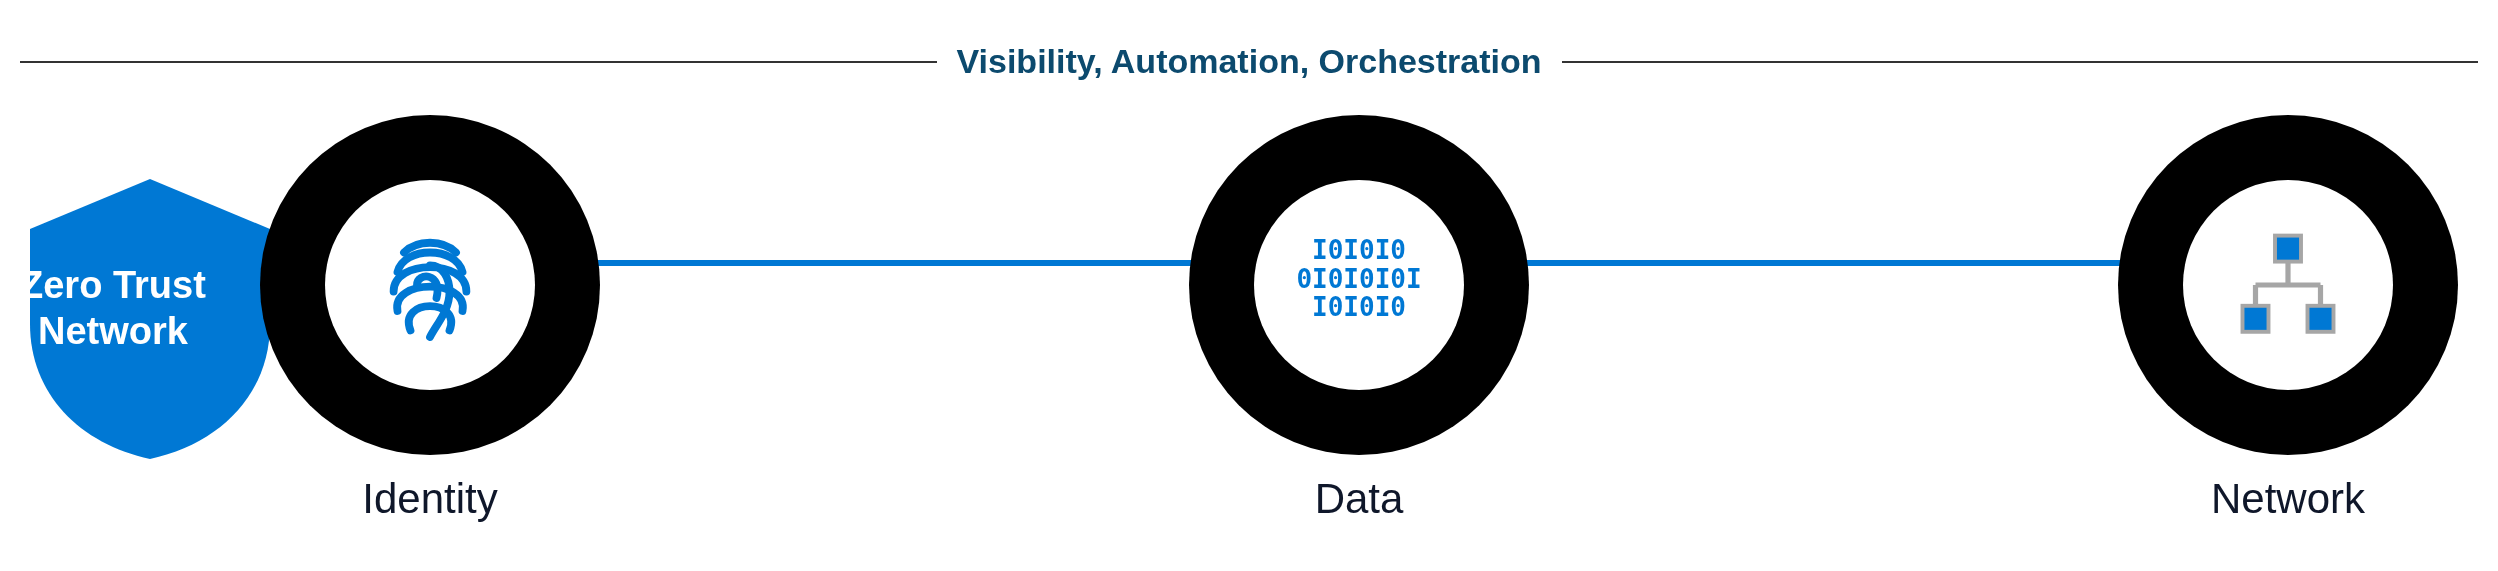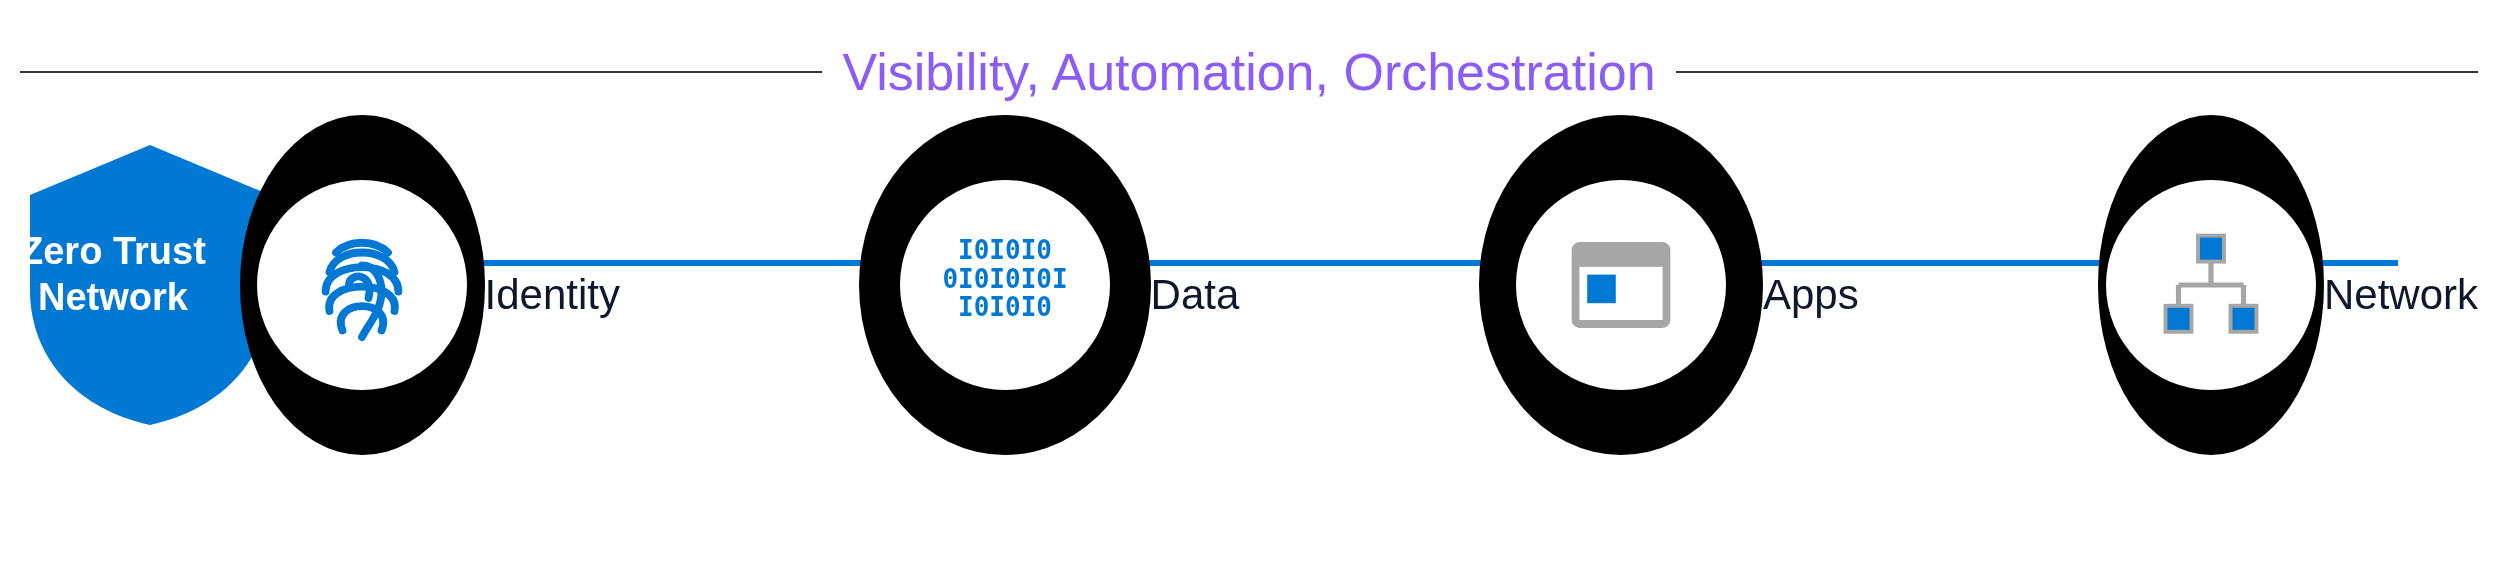--- a/index.html
+++ b/index.html
@@ -17,24 +17,24 @@
       right: 20px;
       display: flex;
       align-items: center;
     }
     .header-line .line {
       flex: 1;
       height: 2px;
       background: #333;
     }
     .header-title {
-      font-size: 52px;
-      color: #8b5cf6;
+      font-size: 34px;
+      color: #0c4a6e;
       padding: 0 20px;
-      font-weight: 400;
+      font-weight: 700;
     }
     .chain {
       position: absolute;
       top: 115px;
       left: 20px;
       right: 20px;
       display: flex;
       align-items: center;
     }
     .shield-wrap {
@@ -75,21 +75,21 @@
     .pillars {
       display: flex;
       flex: 1;
       justify-content: space-between;
       align-items: flex-start;
       margin-left: -40px;
       z-index: 1;
     }
     .pillar {
       display: flex;
-      flex-direction: row;
+      flex-direction: column;
       align-items: center;
       width: 380px;
     }
     .ring {
       width: 340px;
       height: 340px;
       border-radius: 50%;
       background: #000;
       display: flex;
       align-items: center;
@@ -162,32 +162,20 @@
           <svg class="icon-svg" viewBox="0 0 100 100">
             <text x="50" y="30" text-anchor="middle" fill="#0078d4" font-size="20" font-family="monospace" font-weight="bold">I0I0I0</text>
             <text x="50" y="52" text-anchor="middle" fill="#0078d4" font-size="20" font-family="monospace" font-weight="bold">0I0I0I0I</text>
             <text x="50" y="74" text-anchor="middle" fill="#0078d4" font-size="20" font-family="monospace" font-weight="bold">I0I0I0</text>
           </svg>
         </div>
       </div>
       <div class="pillar-label">Data</div>
     </div>
 
-    <div class="pillar">
-      <div class="ring">
-        <div class="ring-inner">
-          <svg class="icon-svg" viewBox="0 0 100 100">
-            <rect x="15" y="20" width="70" height="60" rx="3" fill="none" stroke="#a6a6a6" stroke-width="6"></rect>
-            <rect x="15" y="20" width="70" height="16" fill="#a6a6a6"></rect>
-            <rect x="24" y="42" width="22" height="22" fill="#0078d4"></rect>
-          </svg>
-        </div>
-      </div>
-      <div class="pillar-label">Apps</div>
-    </div>
 
 
     <div class="pillar">
       <div class="ring">
         <div class="ring-inner">
           <svg class="icon-svg" viewBox="0 0 100 100">
             <line x1="50" y1="30" x2="50" y2="50" stroke="#a6a6a6" stroke-width="4"></line>
             <line x1="25" y1="50" x2="75" y2="50" stroke="#a6a6a6" stroke-width="4"></line>
             <line x1="25" y1="50" x2="25" y2="68" stroke="#a6a6a6" stroke-width="4"></line>
             <line x1="75" y1="50" x2="75" y2="68" stroke="#a6a6a6" stroke-width="4"></line>

